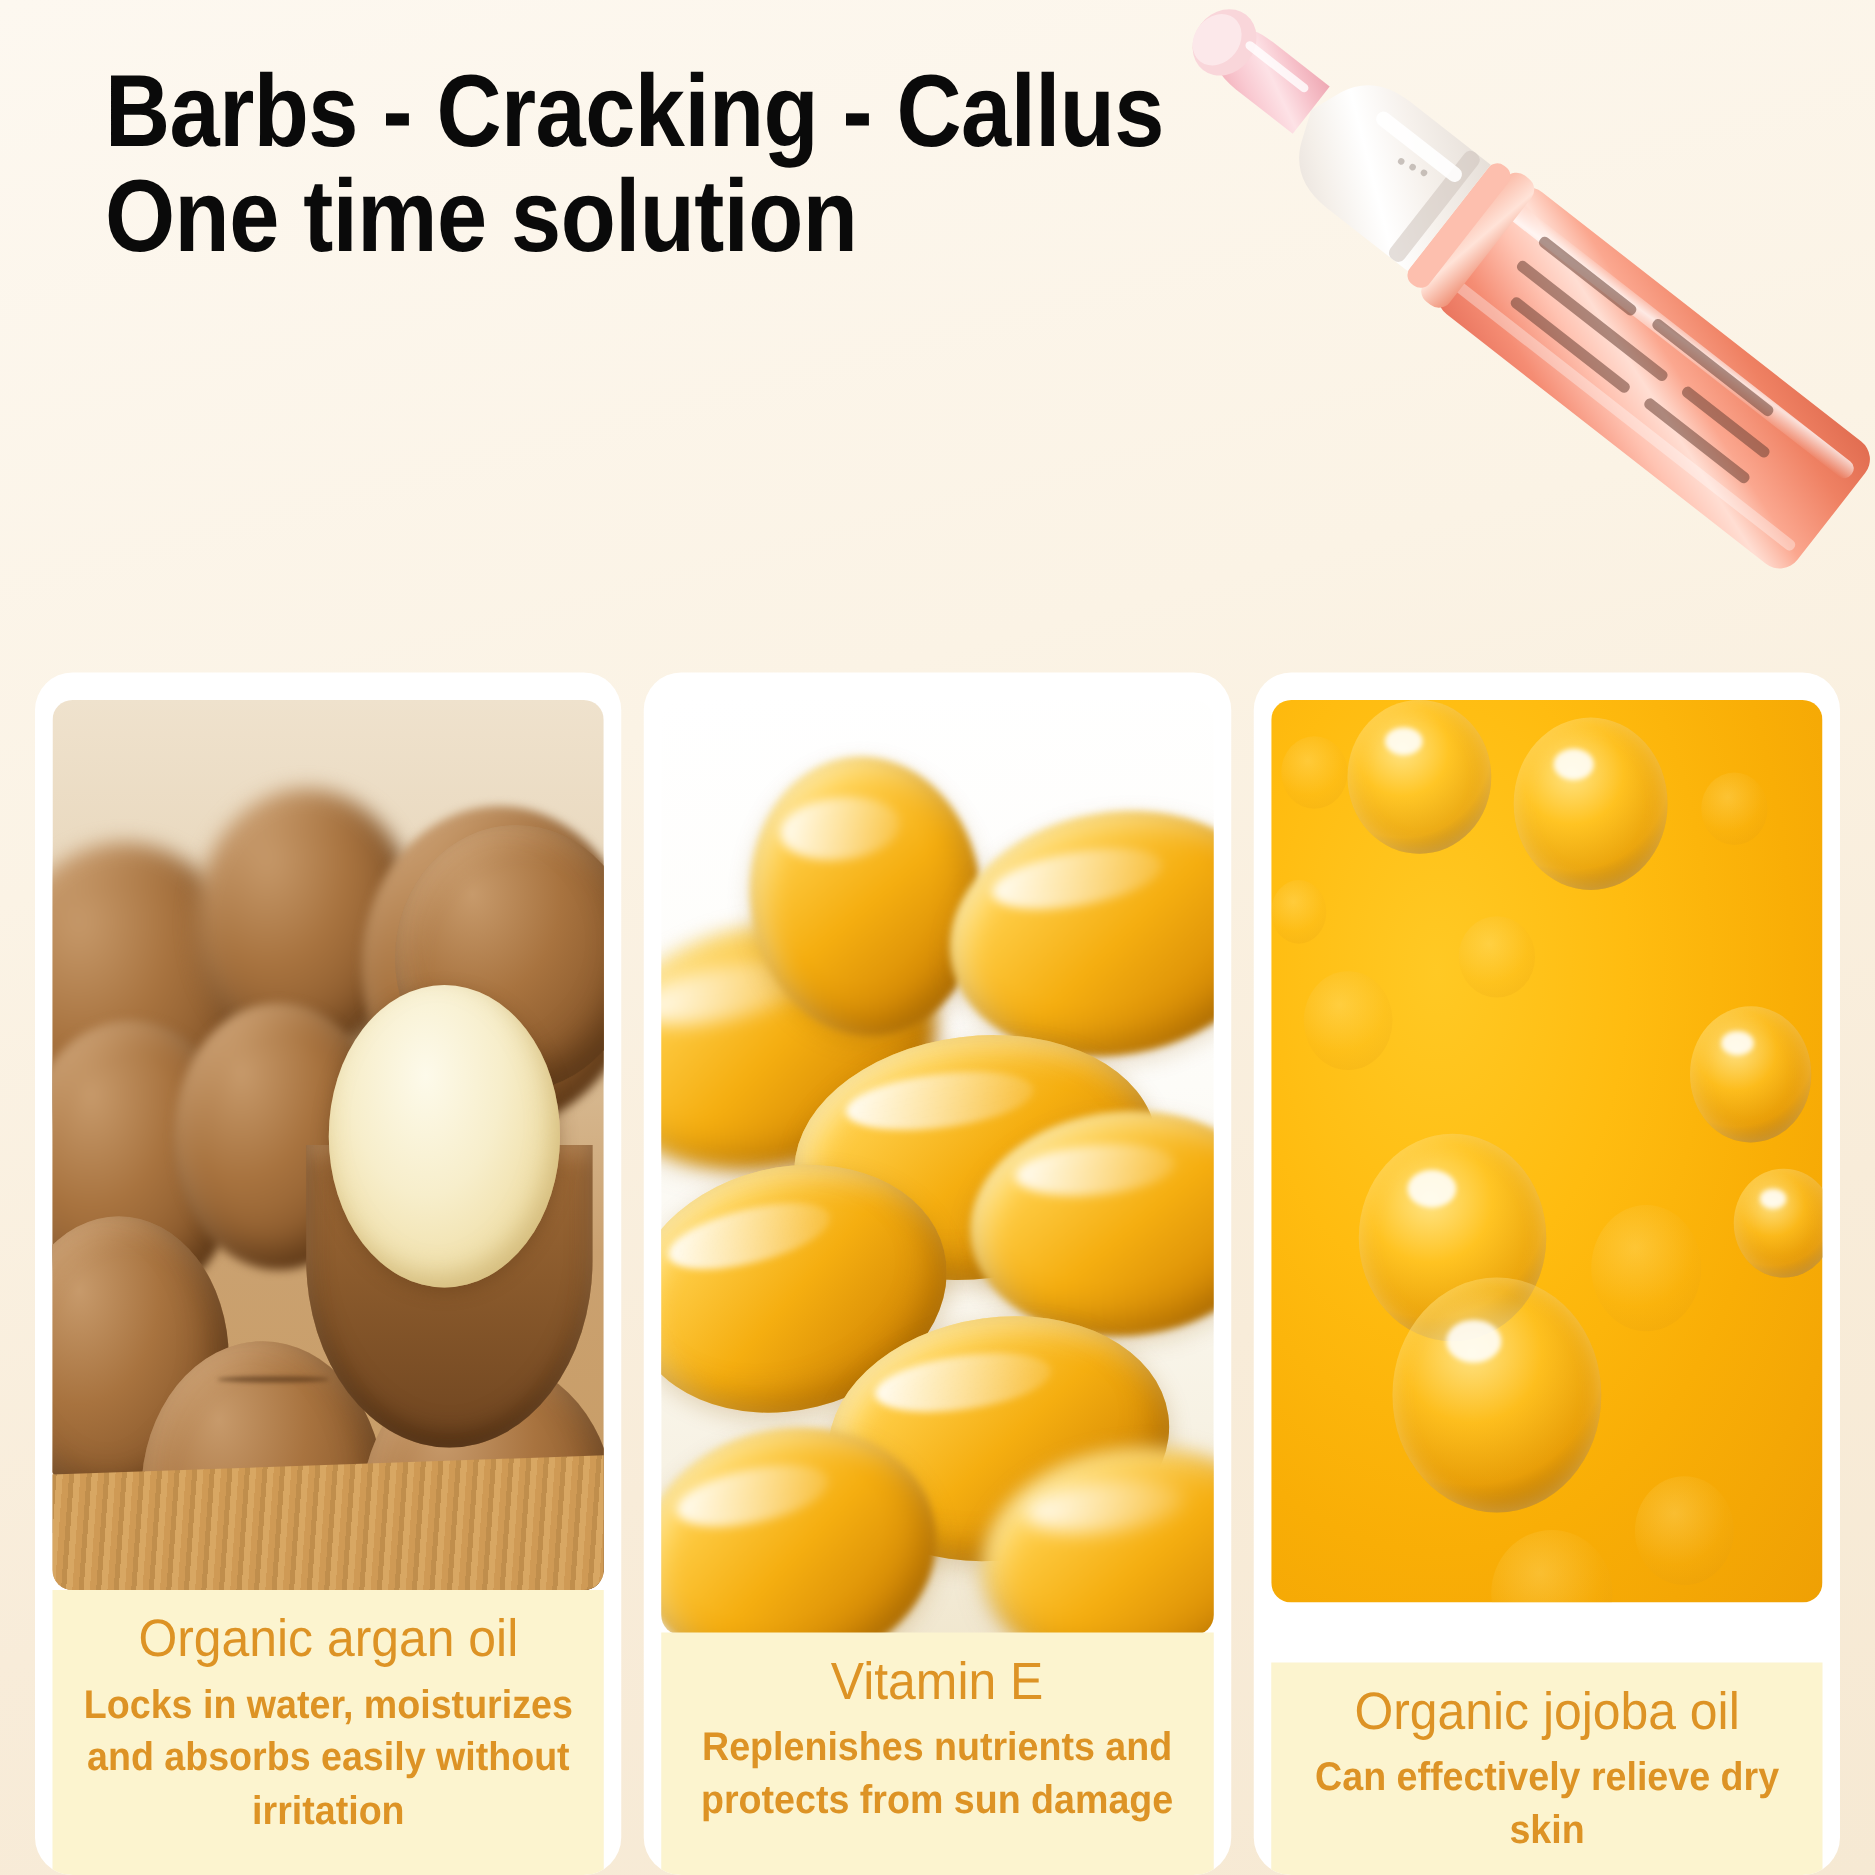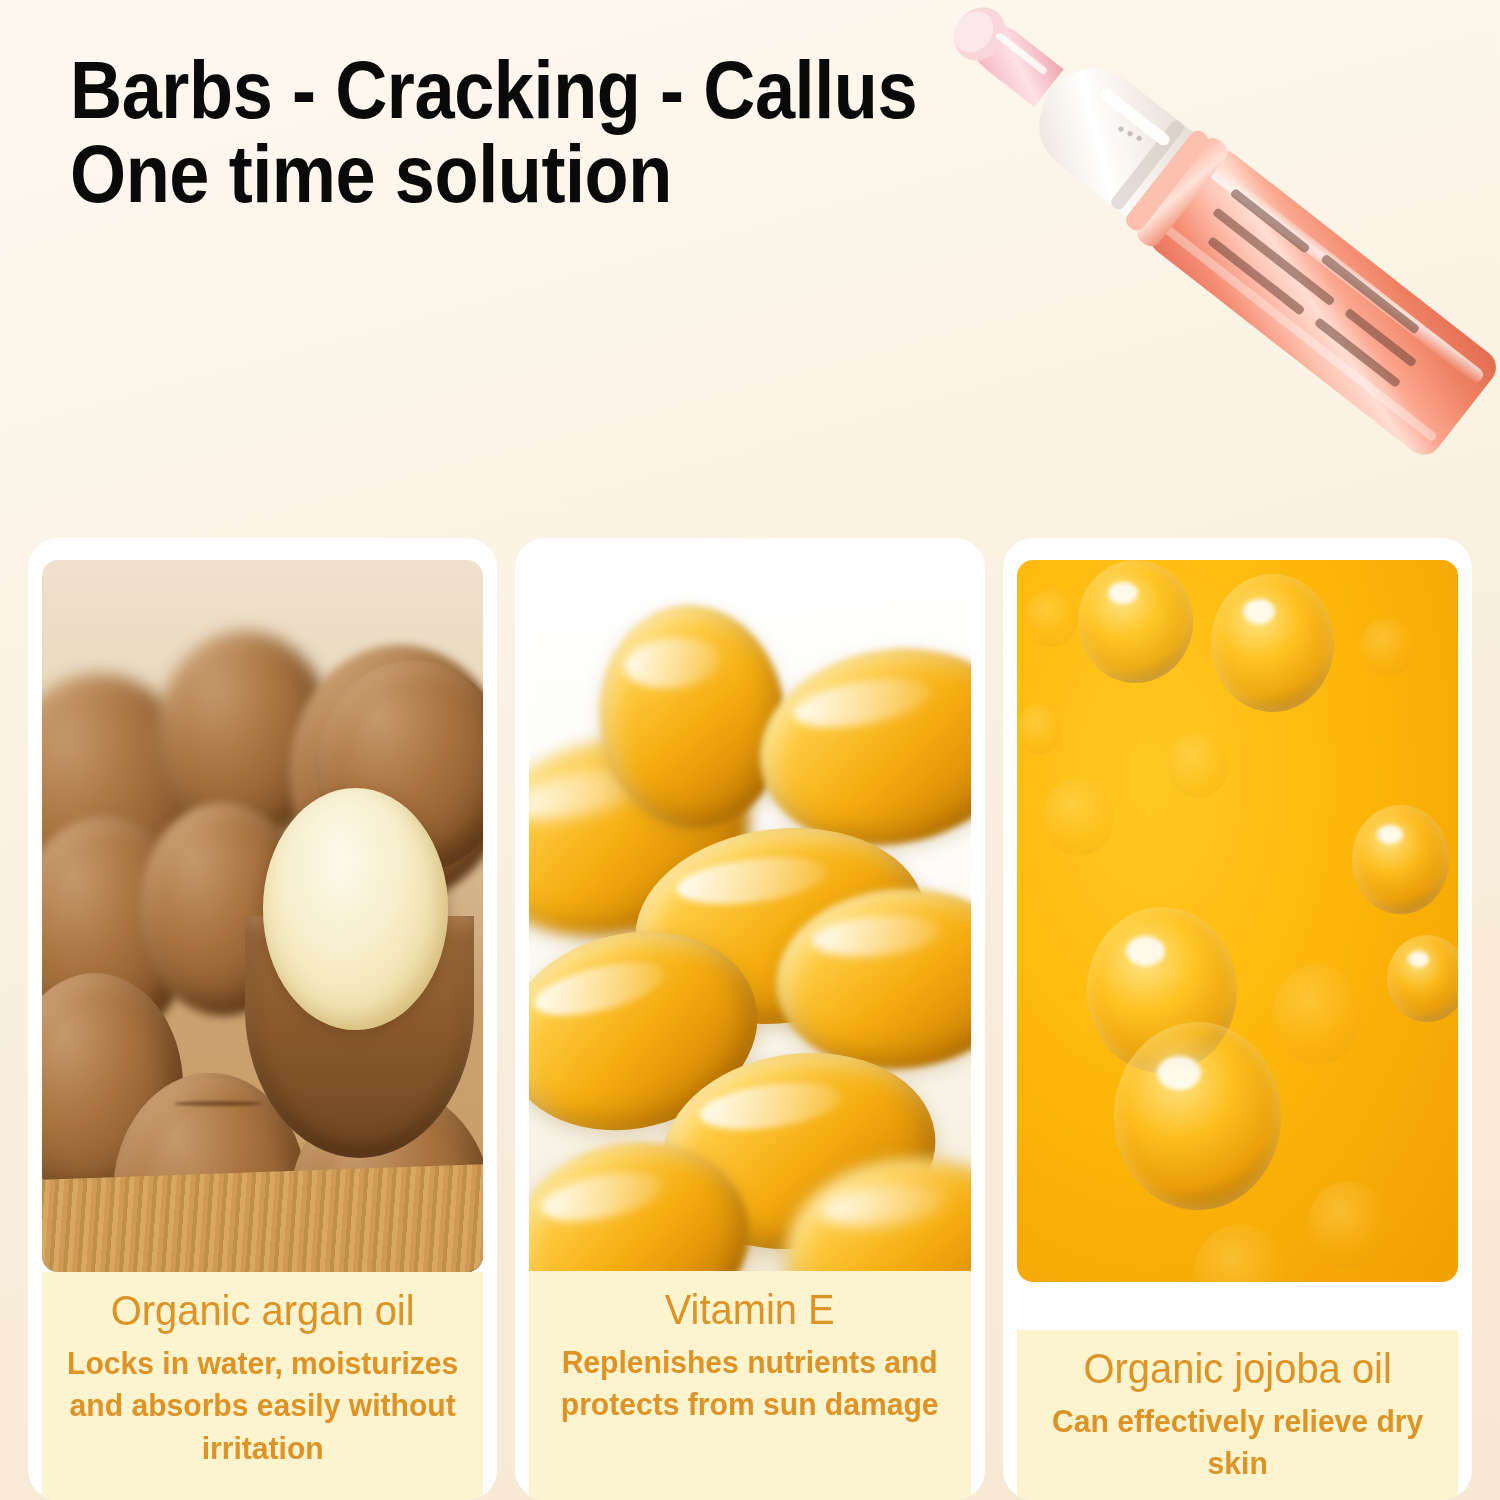--- a/index.html
+++ b/index.html
@@ -21,21 +21,21 @@
     inset: 0;
     width: 1500px;
     height: 1500px;
     background: linear-gradient(165deg, #fdf8f0 0%, #fbf3e5 38%, #f8ecd9 70%, #f6e9d3 100%);
     overflow: hidden;
   }
 
   
   .headline-block {
     position: absolute;
-    left: 70px;
+    left: 84px;
     top: 48px;
     width: 1060px;
   }
 
   .headline {
     font-family: "Liberation Sans Narrow", "Liberation Sans", sans-serif;
     font-weight: bold;
     font-size: 82px;
     line-height: 1.03;
     letter-spacing: -0.5px;
@@ -139,21 +139,21 @@
     font-weight: bold;
     margin-top: 6px;
     transform: scaleX(0.94);
   }
 
   
   .card-1 .card-photo { height: 712px; }
   .card-1 .card-caption { height: 228px; }
 
   .card-2 .card-photo { height: 748px; }
-  .card-2 .card-caption { height: 229px; }
+  .card-2 .card-caption { height: 194px; }
 
   .card-3 .card-photo { height: 722px; }
   .card-3 .card-caption { height: 170px; }
 
   .photo-inner { position: absolute; inset: 0; }
 
   
   .nuts-bg {
     position: absolute; inset: 0;
     background:

